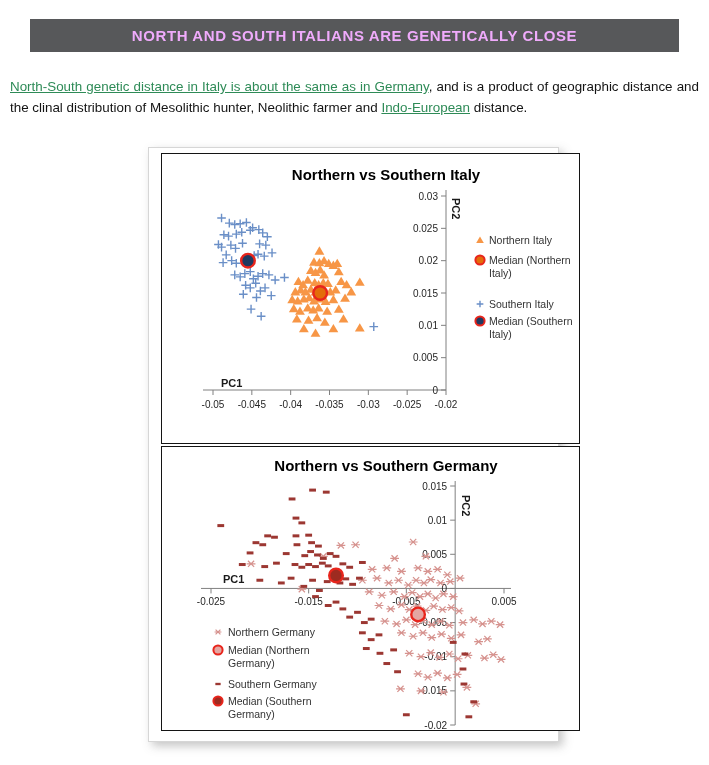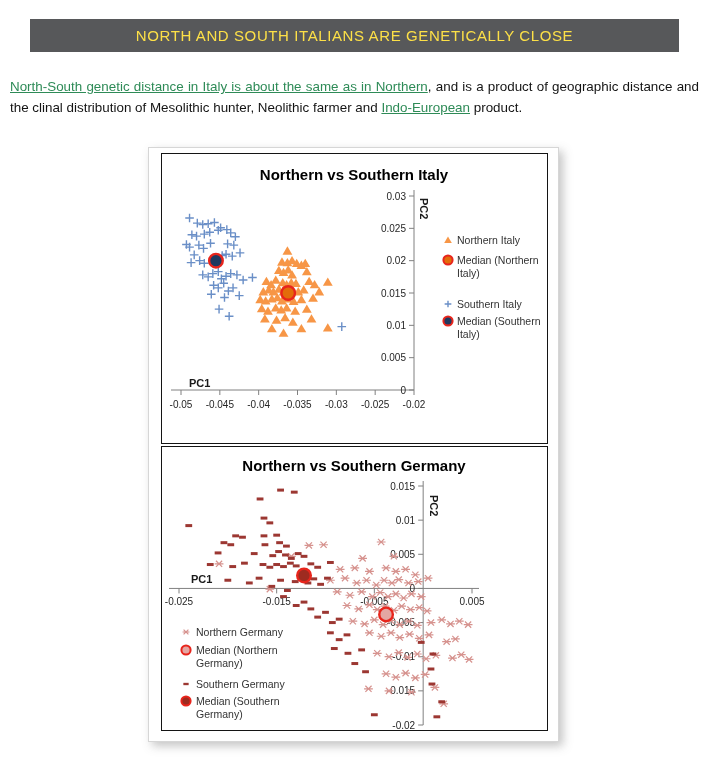--- a/index.html
+++ b/index.html
@@ -1,38 +1,38 @@
 <!DOCTYPE html>
 <html><head>
 <meta charset="utf-8">
 <style>
   html,body{margin:0;padding:0;background:#ffffff;}
   body{width:709px;height:765px;position:relative;font-family:"Liberation Sans",sans-serif;overflow:hidden;}
-  .banner{position:absolute;left:30px;top:19px;width:649px;height:33px;background:#57585a;color:#fde047;
-          font-size:15px;font-weight:normal;letter-spacing:0.6px;text-align:center;line-height:33px;}
+  .banner{position:absolute;left:30px;top:19px;width:649px;height:33px;background:#57585a;color:#f0abfc;
+          font-size:15px;font-weight:bold;letter-spacing:0.6px;text-align:center;line-height:33px;}
   .intro{position:absolute;left:10px;top:76px;width:689px;font-size:13.4px;line-height:21px;
          color:#141414;text-align:justify;}
   .intro a{color:#2e8b57;text-decoration:underline;cursor:pointer;}
   .charts-panel{position:absolute;left:148px;top:147px;width:387px;background:#fff;
                 border:1px solid #d6d6d6;padding:5px 10px 10px 12px;
                 box-shadow:4px 4px 9px rgba(90,90,90,0.35);}
-  .chart-box{position:relative;width:385px;border:1px solid #141414;background:#fff;}
+  .chart-box{position:relative;width:385px;border:1px solid #141414;background:#fff;padding-left:32px;}
   .chart-box.first{height:289px;margin-bottom:2px;}
   .chart-box.second{height:283px;text-decoration:underline;}
   svg{display:block;}
   svg text{font-family:"Liberation Sans",sans-serif;}
 </style>
 </head>
 <body>
 
 <div class="banner">
   <span>NORTH AND SOUTH ITALIANS ARE GENETICALLY CLOSE</span>
 </div>
 
-<div class="intro"><a>North-South genetic distance in Italy is about the same as in Northern</a><span>, and is a product of geographic distance and the clinal distribution of Mesolithic hunter, Neolithic farmer and </span><a>Indo-European</a><span> product.</span></div>
+<div class="intro"><a>North-South genetic distance in Italy is about the same as in Germany</a><span>, and is a product of geographic distance and the clinal distribution of Mesolithic hunter, Neolithic farmer and </span><a>Indo-European</a><span> distance.</span></div>
 
 <div class="charts-panel">
   <div class="chart-box first">
     <svg id="chart0" width="385" height="289" viewBox="0 0 385 289">
         <text x="192" y="26" font-size="15" fill="#000" text-anchor="middle" font-weight="bold">Northern vs Southern Italy</text>
         <text x="27" y="233" font-size="11" fill="#1a1a1a" text-anchor="start" font-weight="bold">PC1</text>
         <text x="258" y="44" font-size="11" fill="#1a1a1a" text-anchor="start" font-weight="bold" transform="rotate(90 258 44)">PC2</text>
         <line x1="9" y1="236" x2="252" y2="236" stroke="#808080"></line>
         <line x1="252" y1="36" x2="252" y2="236" stroke="#808080"></line>
         <line x1="19" y1="236" x2="19" y2="241" stroke="#808080"></line>

